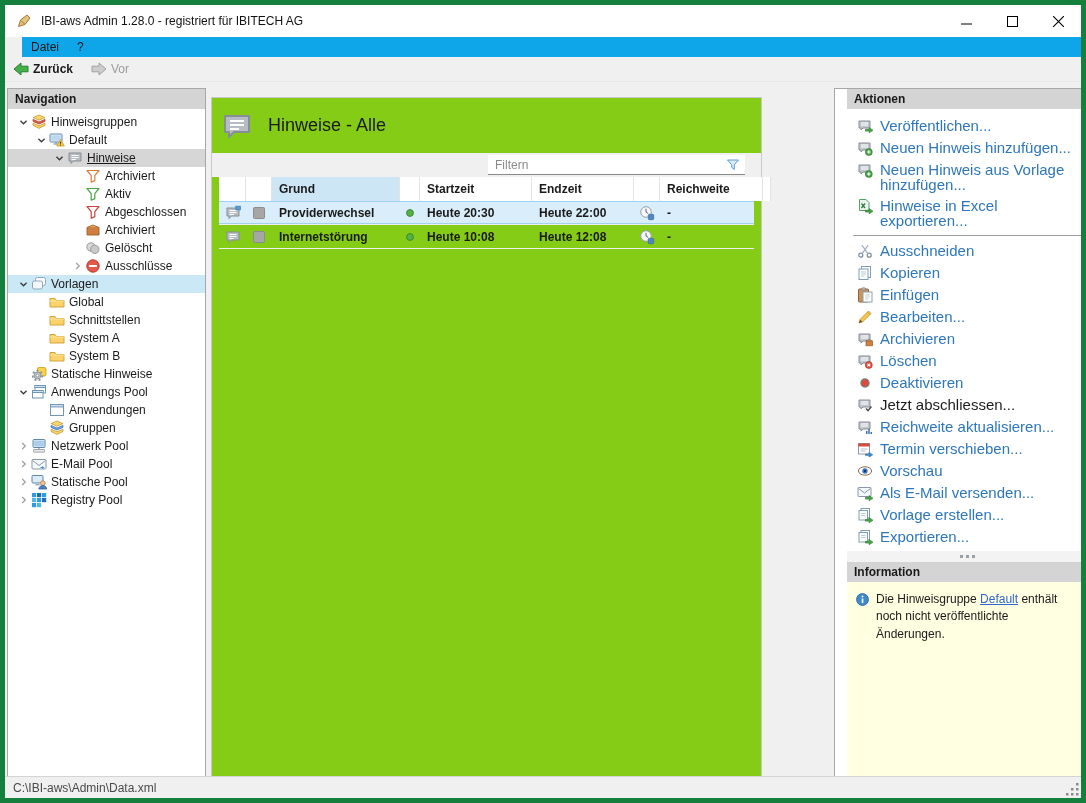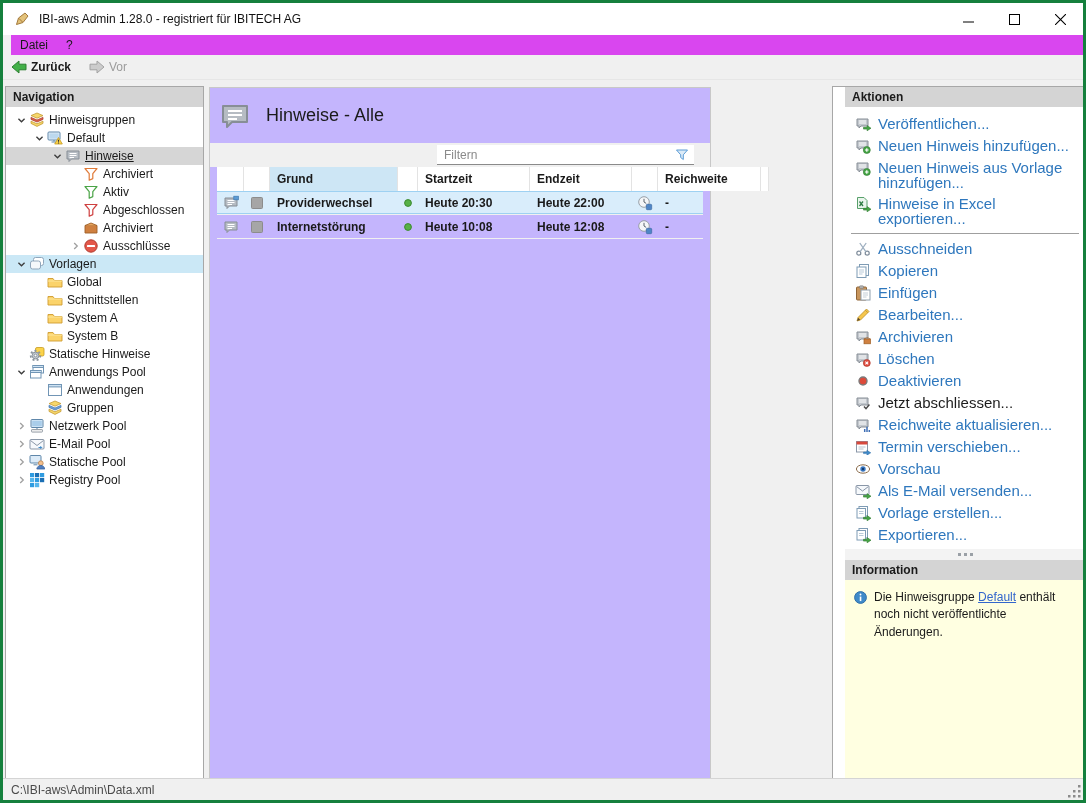--- a/index.html
+++ b/index.html
@@ -1,46 +1,46 @@
 <!DOCTYPE html>
 <html><head>
 <meta charset="utf-8">
 <style>
   html,body{margin:0;padding:0;background:#cfcfcf;}
   .window{position:relative;width:1086px;height:803px;box-sizing:border-box;
-    border:3px solid #15803d;background:#f0f0f0;overflow:hidden;
+    border:5px solid #15803d;background:#f0f0f0;overflow:hidden;
     font-family:"Liberation Sans","DejaVu Sans",sans-serif;font-size:12px;color:#1a1a1a;}
   .ic{display:inline-block;vertical-align:middle;flex:none;}
   
   .titlebar{position:absolute;left:0;top:0;right:0;height:32px;background:#fff;display:flex;align-items:center;}
   .titlebar .appico{margin:0 9px 0 11px;}
   .titlebar .ttext{font-size:12px;color:#111;}
   .caption-btns{margin-left:auto;display:flex;height:100%;}
   .cbtn{width:46px;height:100%;display:flex;align-items:center;justify-content:center;}
   
-  .menubar{position:absolute;left:8px;top:32px;right:0;height:20px;background:#d946ef;display:flex;align-items:center;}
+  .menubar{position:absolute;left:17px;top:32px;right:0;height:20px;background:#0ea5e9;display:flex;align-items:center;}
   .menuitem{padding:2px 9px;color:#1a1a1a;}
   .toolbar{position:absolute;left:0;top:52px;right:0;height:25px;background:#f0f0f0;display:flex;align-items:center;border-bottom:1px solid #e6e6e6;box-sizing:border-box;}
   .tbtn{display:flex;align-items:center;gap:4px;margin-left:8px;}
   .tbtn .tlab{font-weight:700;color:#1a1a1a;}
   .tbtn.disabled .tlab{font-weight:400;color:#9b9b9b;}
   
   .workspace{position:absolute;left:0;top:77px;right:0;bottom:22px;background:#f0f0f0;}
   .panel-h{height:20px;background:#d4d4d4;font-weight:700;font-size:12px;display:flex;align-items:center;padding-left:7px;box-sizing:border-box;}
   
   .nav{position:absolute;left:2px;top:6px;width:199px;height:696px;background:#fff;border:1px solid #a7a7a7;box-sizing:border-box;}
   .tree{padding-top:4px;}
   .trow{height:18px;display:flex;align-items:center;white-space:nowrap;}
   .trow .chev{width:15px;height:14px;flex:none;}
   .trow .tic{width:16px;height:16px;flex:none;}
   .trow .tlabel{margin-left:4px;}
   .trow.sel{background:var(--tree-sel);text-decoration:underline;}
   .trow.hot{background:var(--tree-hot);}
   
-  .card{position:absolute;left:206px;top:7px;width:502px;height:695px;background:#c4b5fd;border:1px solid #c8c8c8;box-sizing:border-box;}
+  .card{position:absolute;left:206px;top:15px;width:551px;height:695px;background:#84cc16;border:1px solid #c8c8c8;box-sizing:border-box;}
   .card-title{height:55px;display:flex;align-items:center;padding-left:9px;}
   .card-title .big{width:32px;height:32px;}
   .card-title h1{font-size:18px;font-weight:400;margin:0 0 0 15px;color:#1b1b1b;}
   .filterstrip{height:24px;background:#f0f0f0;position:relative;}
   .filterbox{position:absolute;right:16px;top:2px;width:257px;height:19px;background:#fff;border:none;border-bottom:1px solid #8a8a8a;display:flex;align-items:center;}
   .filterbox input{flex:1;border:none;outline:none;font:12px "Liberation Sans","DejaVu Sans",sans-serif;color:#333;padding:0 0 0 7px;background:transparent;}
   .filterbox input::placeholder{color:#8a8a8a;}
   .filterbox .fic{margin-right:4px;}
   .grid{display:grid;grid-template-columns:27px 26px 128px 20px 112px 102px 26px 103px 1fr;}
   .table{margin:0 7px;}
@@ -402,20 +402,28 @@
             </svg>
             <span class="tlabel">Abgeschlossen</span>
           </div>
           <div class="trow">
             <span style="width: 62px; flex: 0 0 auto;"></span>
             <span class="chev" style="width: 15px;"></span>
             <svg width="16" height="16" class="ic tic">
               <use href="#ic-archive-box"></use>
             </svg>
             <span class="tlabel">Archiviert</span>
+          </div>
+          <div class="trow">
+            <span style="width: 62px; flex: 0 0 auto;"></span>
+            <span class="chev" style="width: 15px;"></span>
+            <svg width="16" height="16" class="ic tic">
+              <use href="#ic-deleted"></use>
+            </svg>
+            <span class="tlabel">Gelöscht</span>
           </div>
           <div class="trow">
             <span style="width: 62px; flex: 0 0 auto;"></span>
             <svg width="15" height="15" class="ic chev">
               <use href="#ic-chev-right"></use>
             </svg>
             <svg width="16" height="16" class="ic tic">
               <use href="#ic-no-entry"></use>
             </svg>
             <span class="tlabel">Ausschlüsse</span>

